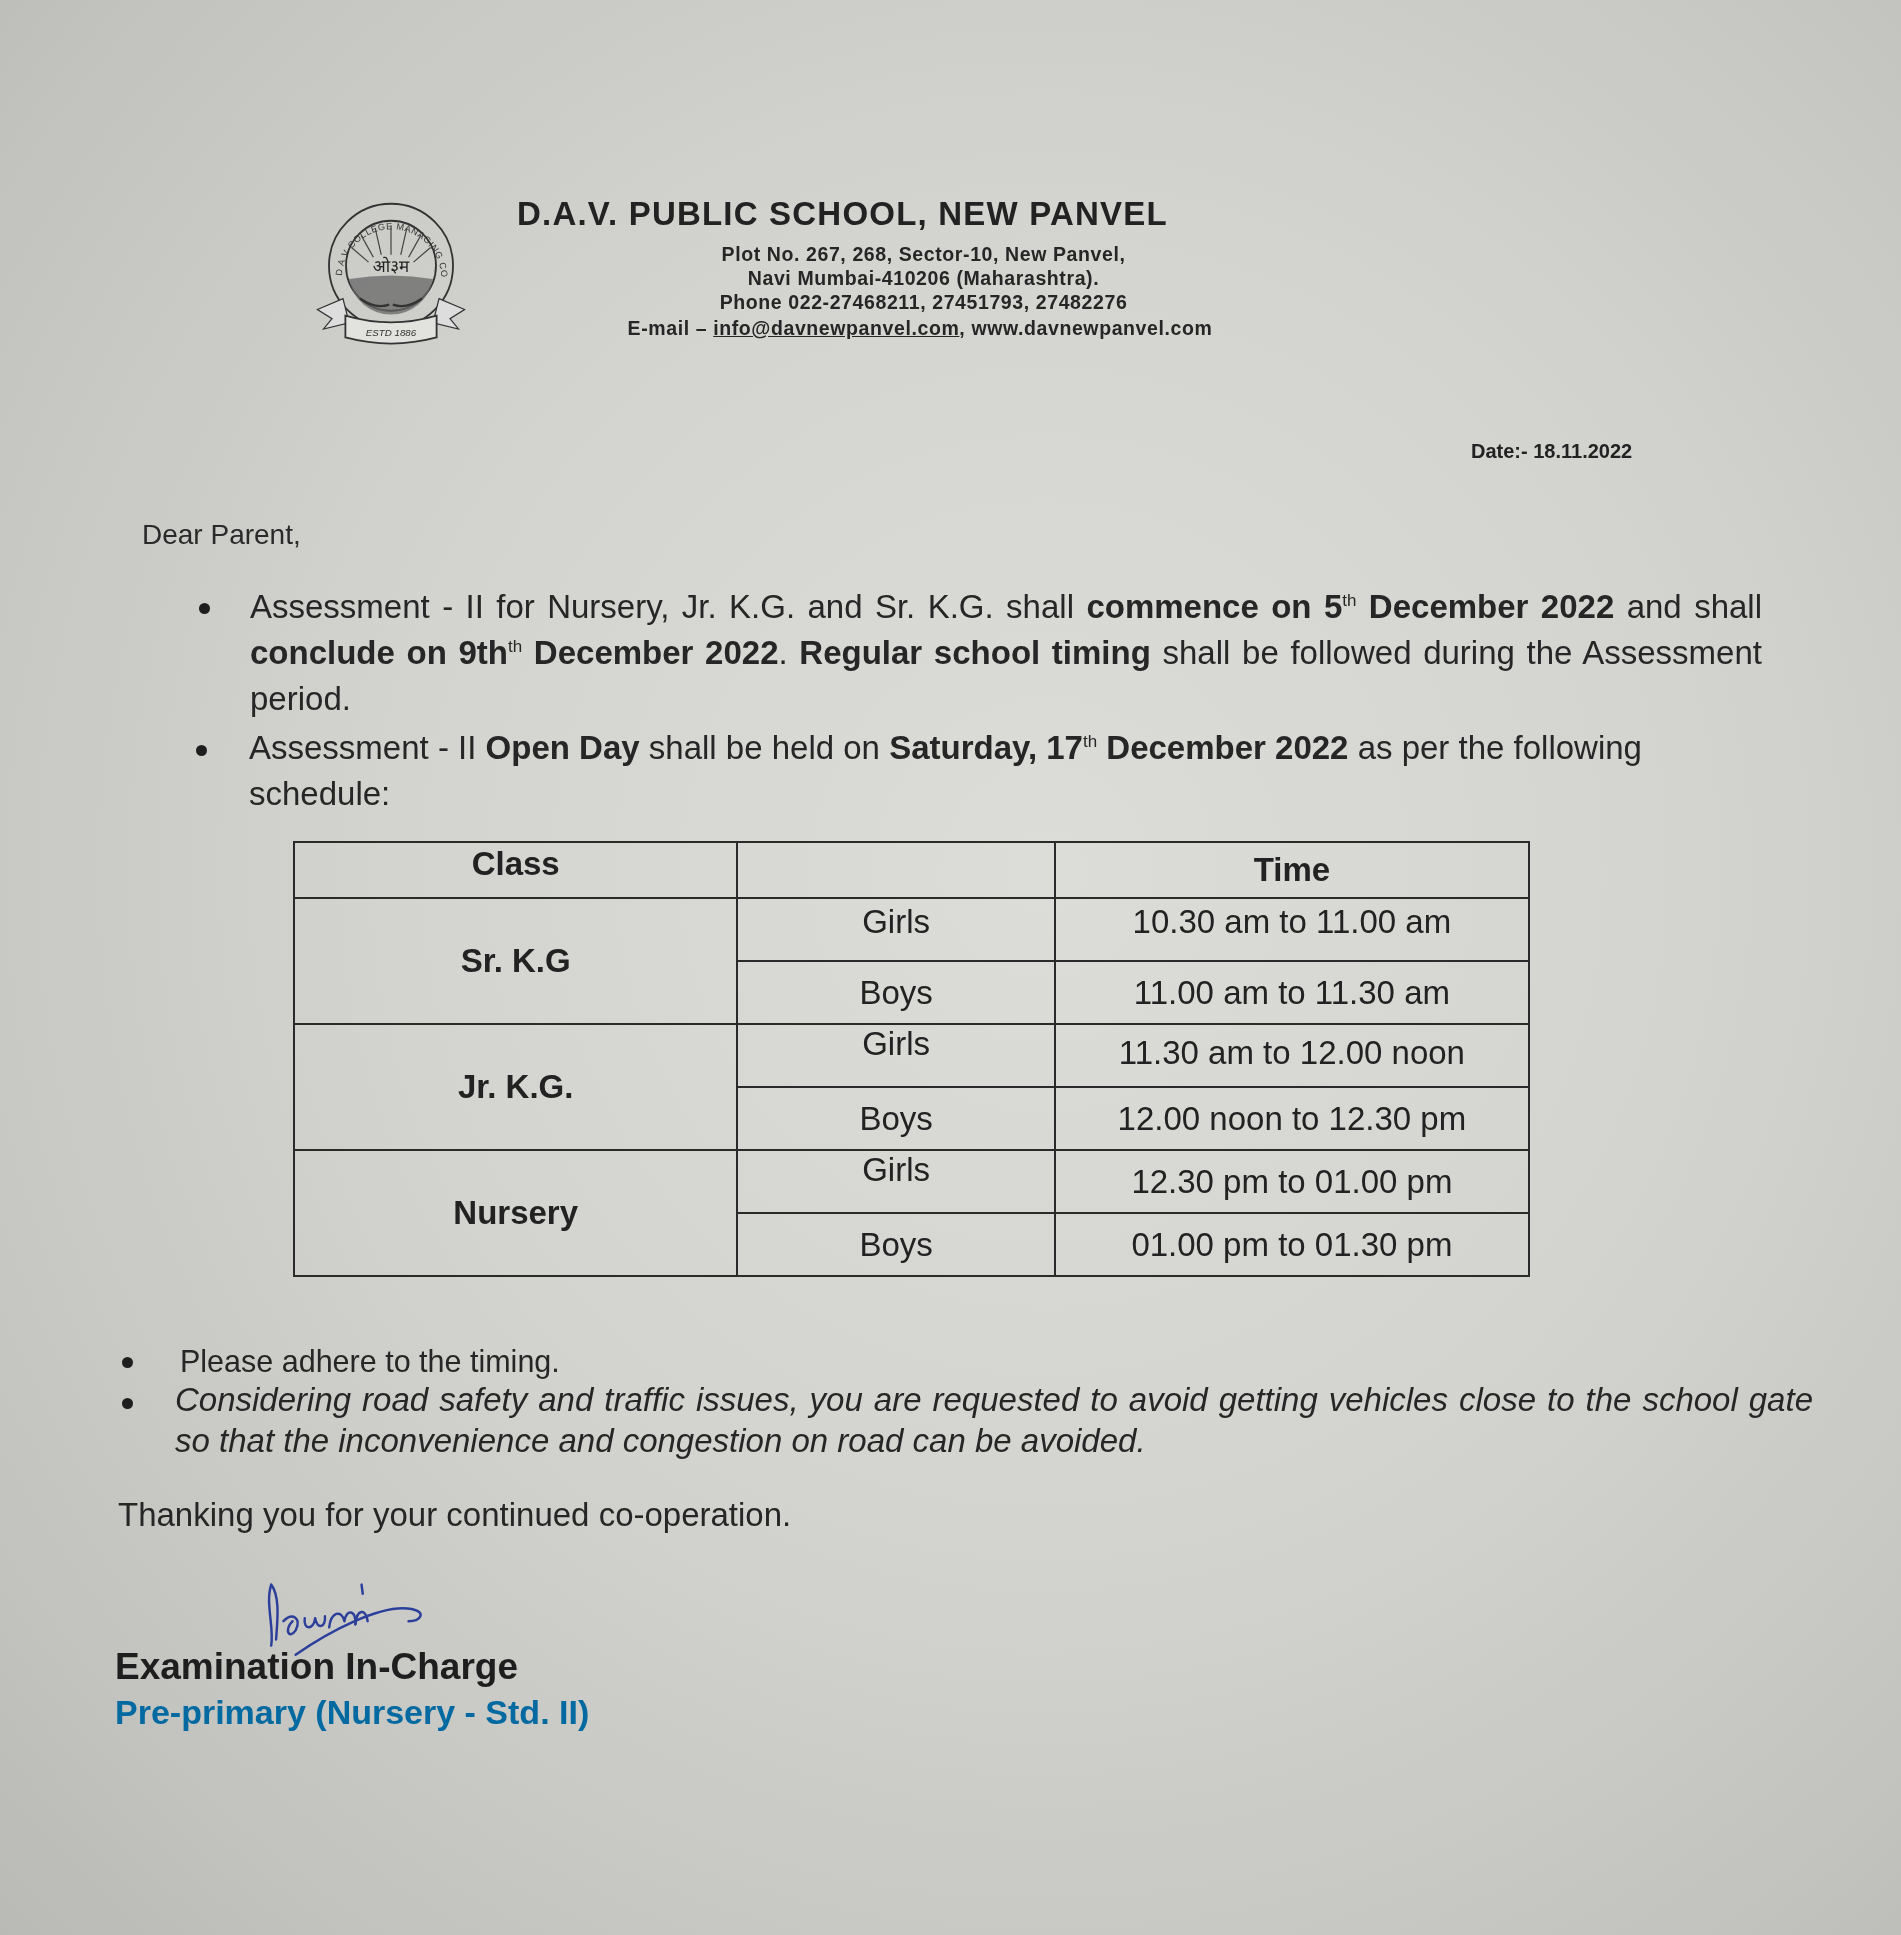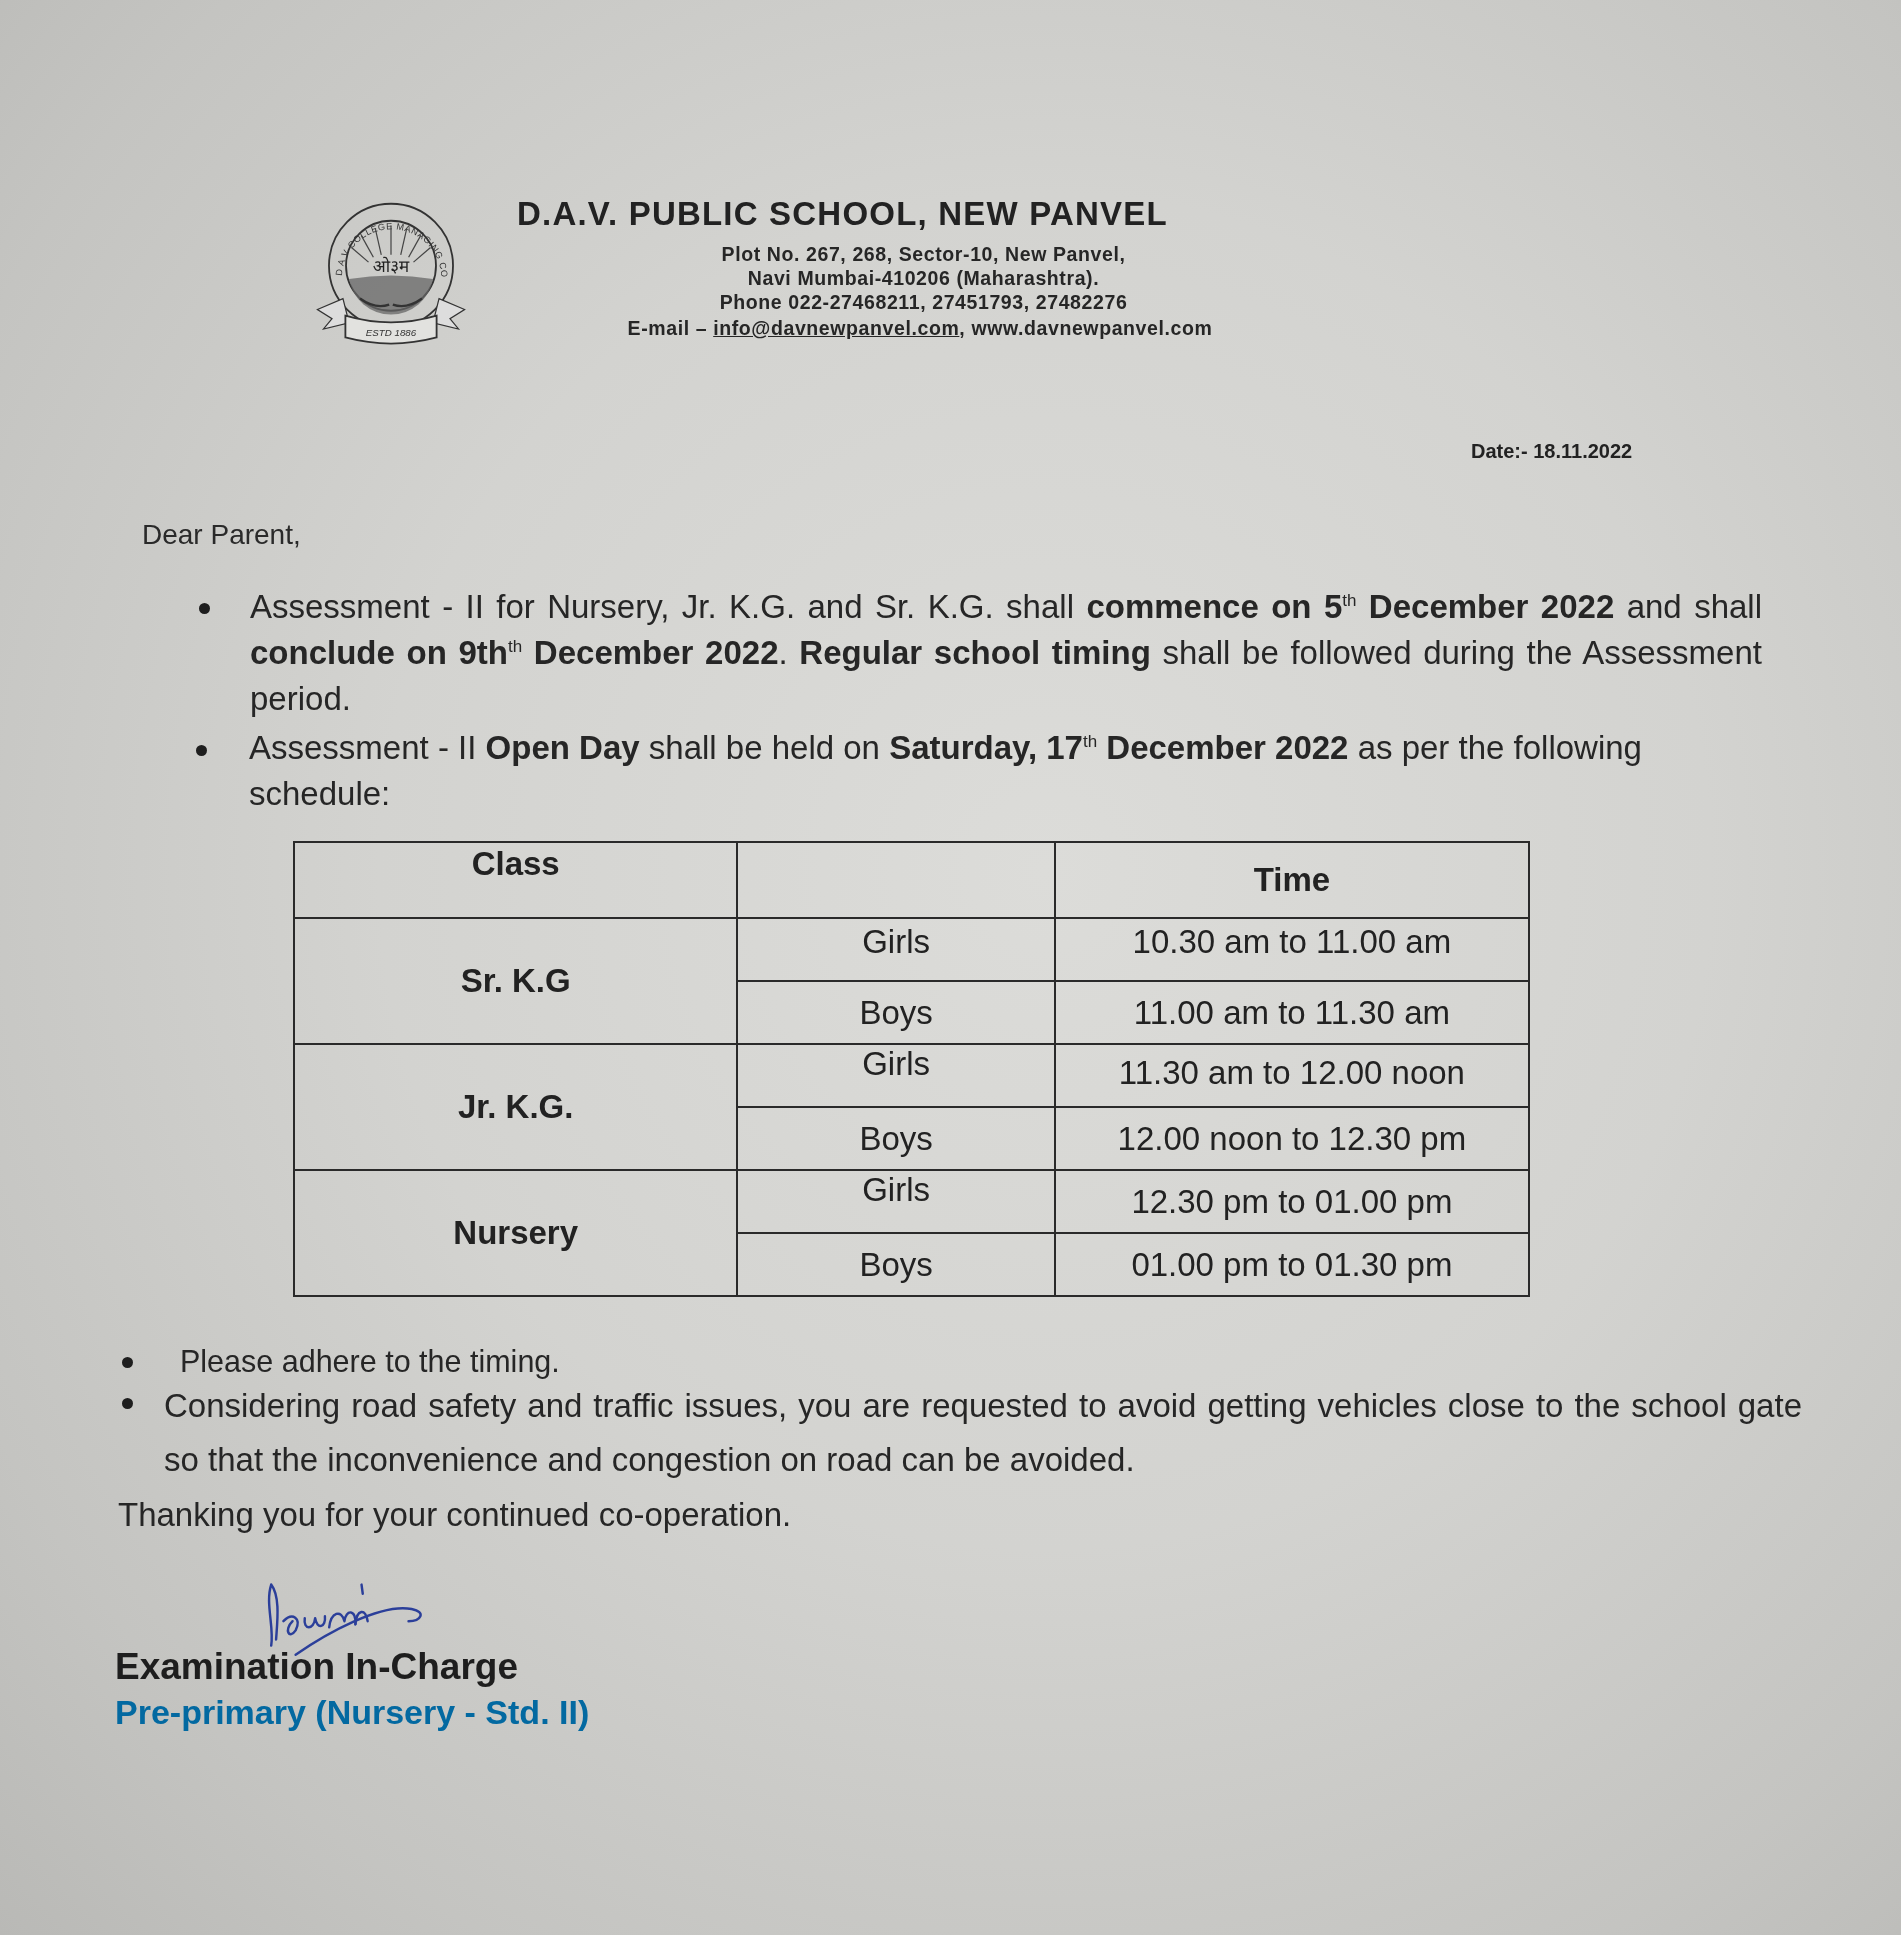--- a/index.html
+++ b/index.html
@@ -96,21 +96,21 @@
 <div class="abs bullet-dot" style="left:196px; top:745px;"></div>
 <div class="abs para" style="left:249px; top:725px; width:1524px;"><span>Assessment - II </span><span class="b">Open Day</span><span> shall be held on </span><span class="b">Saturday, 17</span><sup>th</sup><span class="b"> December 2022</span><span> as per the following schedule:</span></div>
 
 <table class="sched">
   <colgroup>
     <col style="width:444px">
     <col style="width:318px">
     <col style="width:475px">
   </colgroup>
   <tbody>
-    <tr style="height:76px;">
+    <tr style="height:56px;">
       <td class="b" style="vertical-align:top; padding-top:2.4px;">Class</td>
       <td></td>
       <td class="b">Time</td>
     </tr>
     <tr style="height:63px;">
       <td rowspan="2" class="b">Sr. K.G</td>
       <td style="vertical-align:top; padding-top:3.7px;">Girls</td>
       <td style="vertical-align:top; padding-top:3.7px;">10.30 am  to 11.00 am</td>
     </tr>
     <tr style="height:63px;">
@@ -135,21 +135,21 @@
       <td>Boys</td>
       <td>01.00 pm to 01.30 pm</td>
     </tr>
   </tbody>
 </table>
 
 <div class="abs bullet-dot" style="left:122px; top:1357px;"></div>
 <div class="abs para" style="left:180px; top:1338px; font-size:30.5px;">Please adhere to the timing.</div>
 
 <div class="abs bullet-dot" style="left:122px; top:1398px;"></div>
-<div class="abs para justify" style="left:164px; top:1379px; width:1638px; line-height:54px;">Considering road safety and traffic issues, you are requested to avoid getting vehicles close to the school gate so that the inconvenience and congestion on road can be avoided.</div>
+<div class="abs para justify" style="left:175px; top:1379px; width:1638px; line-height:41px;font-style:italic;">Considering road safety and traffic issues, you are requested to avoid getting vehicles close to the school gate so that the inconvenience and congestion on road can be avoided.</div>
 
 <div class="abs para" style="left:118px; top:1492px; font-size:33px;">Thanking you for your continued co-operation.</div>
 
 <svg class="abs sig" viewBox="0 0 290 160">
   <g fill="none" stroke="#2b3f9a" stroke-width="4" stroke-linecap="round" stroke-linejoin="round">
     <path d="M 20 40 C 10 70, 25 110, 20 140 M 20 40 C 35 60, 30 100, 28 130"></path>
     <path d="M 40 100 C 55 85, 70 95, 60 115 C 50 130, 40 115, 55 100"></path>
     <path d="M 75 95 C 72 115, 90 115, 92 95 C 95 115, 110 110, 108 92"></path>
     <path d="M 115 110 C 118 85, 135 80, 140 100 C 142 80, 160 80, 158 105"></path>
     <path d="M 158 105 C 160 80, 175 78, 178 100"></path>

